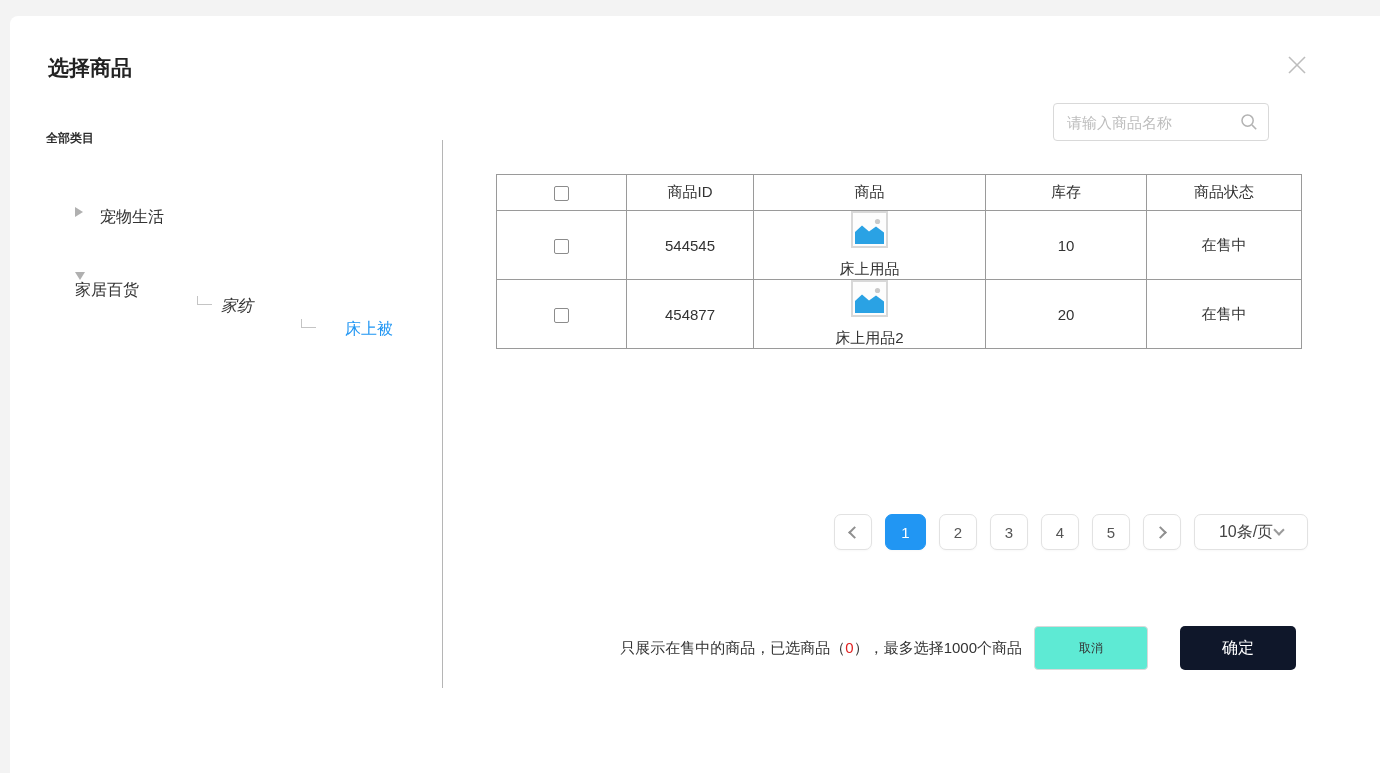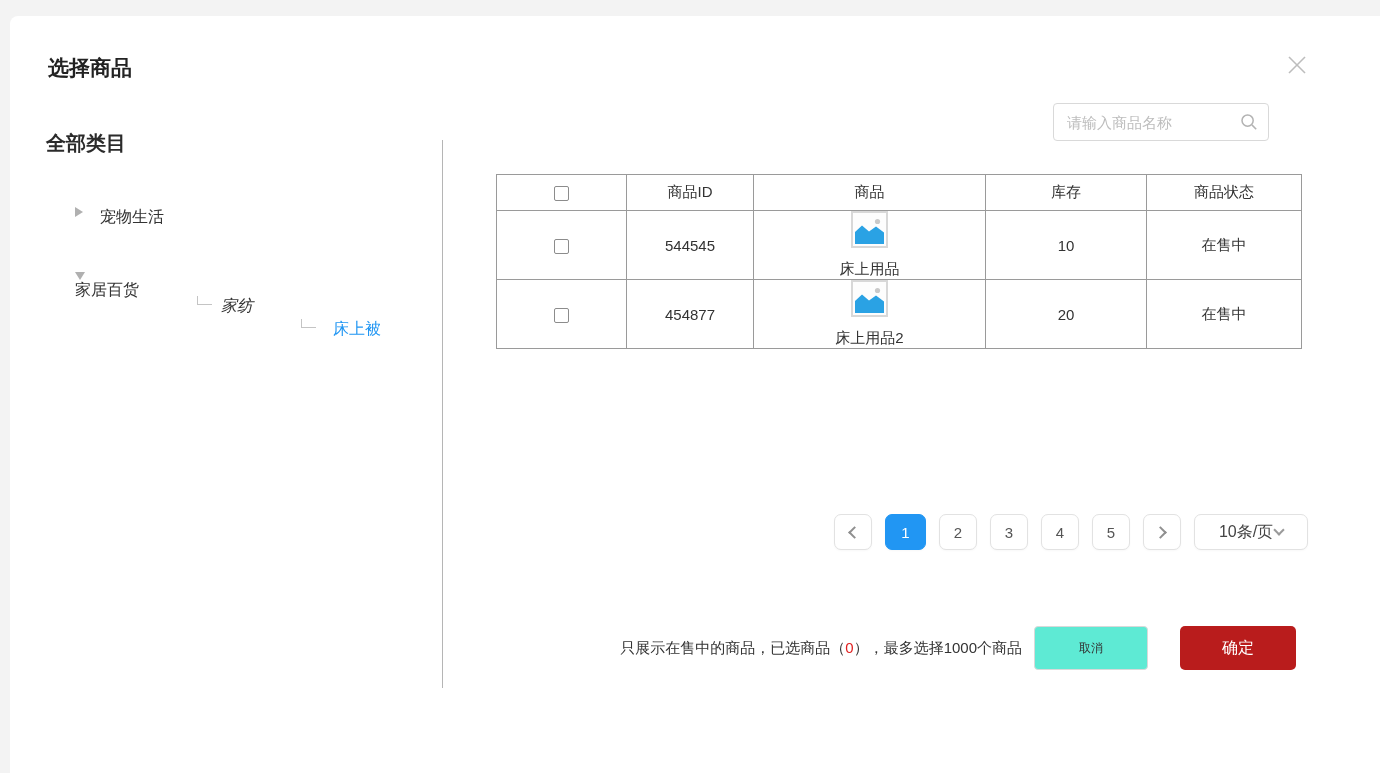--- a/index.html
+++ b/index.html
@@ -20,21 +20,21 @@
     font-size:21px; font-weight:700; color:#222;
   }
   .close-btn {
     position:absolute; left:1273px; top:35px; width:28px; height:28px;
     background:none; border:none; cursor:pointer; padding:0;
     display:flex; align-items:center; justify-content:center;
   }
   
   .cat-heading {
     position:absolute; left:36px; top:114px;
-    font-size:20px; font-weight:700; color:#2b2b2b;
+    font-size:12px; font-weight:700; color:#2b2b2b;
   }
   .v-divider {
     position:absolute; left:432px; top:124px; width:1px; height:548px;
     background:#b5b5b5;
   }
   .tree-row {
     position:absolute; display:flex; height:22px;
     cursor:pointer; font-size:16px; color:#333;
   }
   .tree-row .label { white-space:nowrap; }
@@ -47,21 +47,21 @@
     width:0; height:0; margin-right:15px; margin-top:2px;
     border-left:5px solid transparent; border-right:5px solid transparent;
     border-top:8px solid #b0b0b0;
   }
   .elbow {
     width:15px; height:9px; margin-bottom:6px;
     border-left:1px solid #c4c4c4; border-bottom:1px solid #c4c4c4;
   }
   .elbow.gap-sm { margin-right:9px; }
   .elbow.gap-lg { margin-right:17px; }
-  .tree-row.selected .label { color:#2196f3; }
+  .tree-row.selected .label { color:#2196f3;margin-left:12px; }
   
   .search-box {
     position:absolute; left:1043px; top:87px; width:216px; height:38px;
   }
   .search-box input {
     width:100%; height:100%; border:1px solid #d9d9d9; border-radius:4px;
     padding:0 38px 0 13px; font-size:15px; color:#333; outline:none;
     font-family:inherit;
   }
   .search-box input::placeholder { color:#bdbdbd; }
@@ -131,21 +131,21 @@
   }
   .footer-note { font-size:15px; color:#333; white-space:nowrap; }
   .footer-note .count { color:#e02020; }
   .cancel-btn {
     margin-left:12px; width:114px; height:44px;
     background:#5eead4; border:1px solid #d9d9d9; border-radius:4px;
     font-size:12px; color:#333; font-family:inherit; cursor:pointer;
   }
   .confirm-btn {
     margin-left:32px; width:116px; height:44px;
-    background:#b91c1c; border:none; border-radius:5px;
+    background:#0f172a; border:none; border-radius:5px;
     font-size:16px; color:#fff; font-family:Liberation Sans, sans-serif; cursor:pointer;
   }
 </style>
 </head>
 <body>
 
 <div class="modal">
 
   <div class="modal-title">选择商品</div>
 

